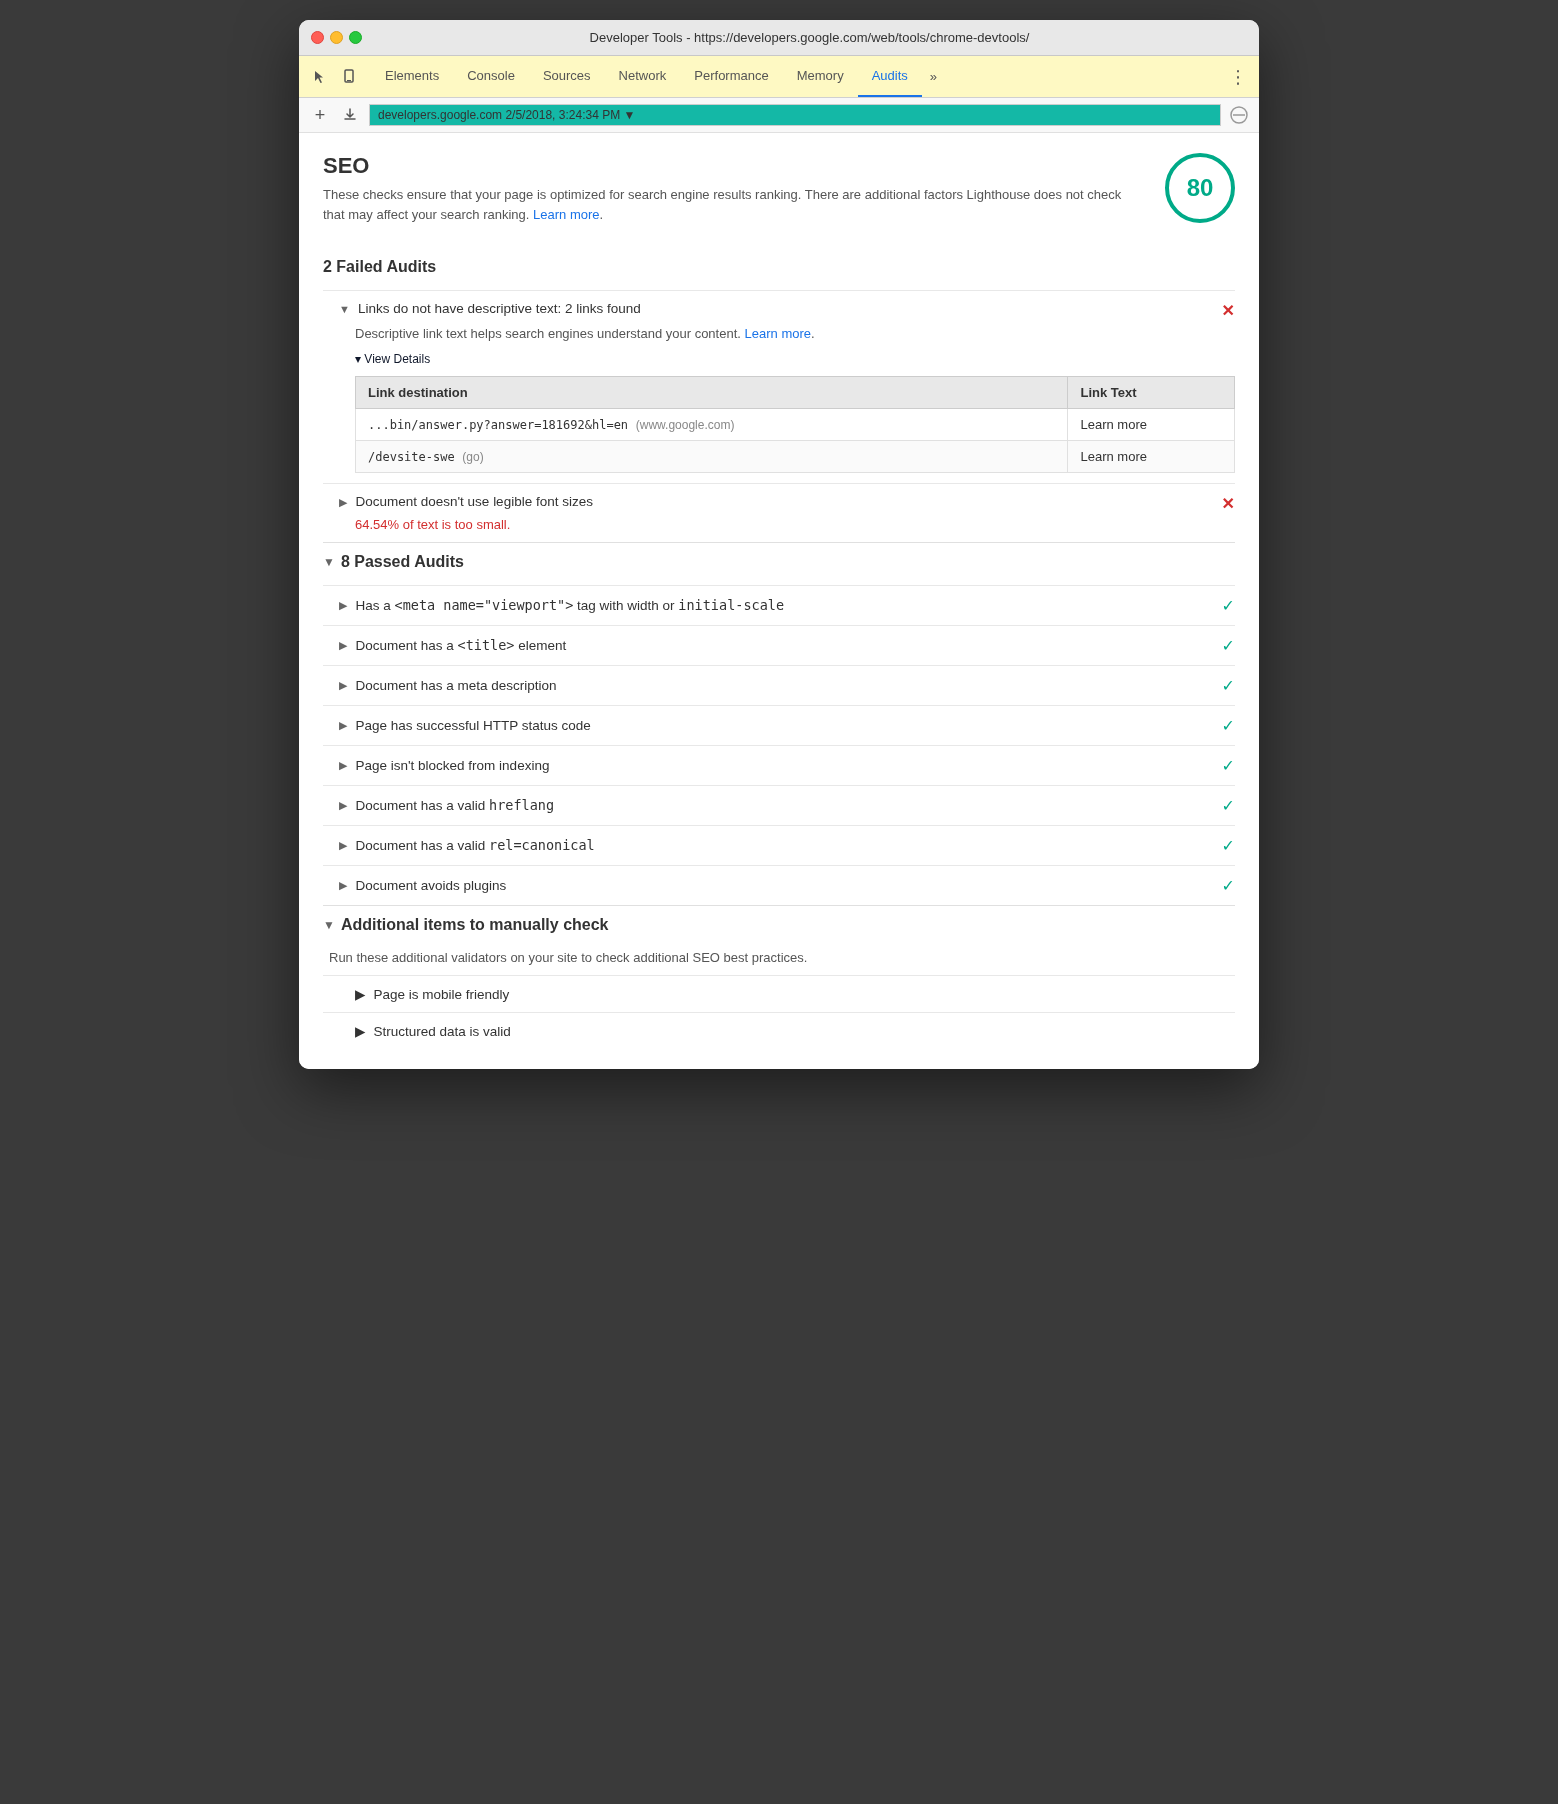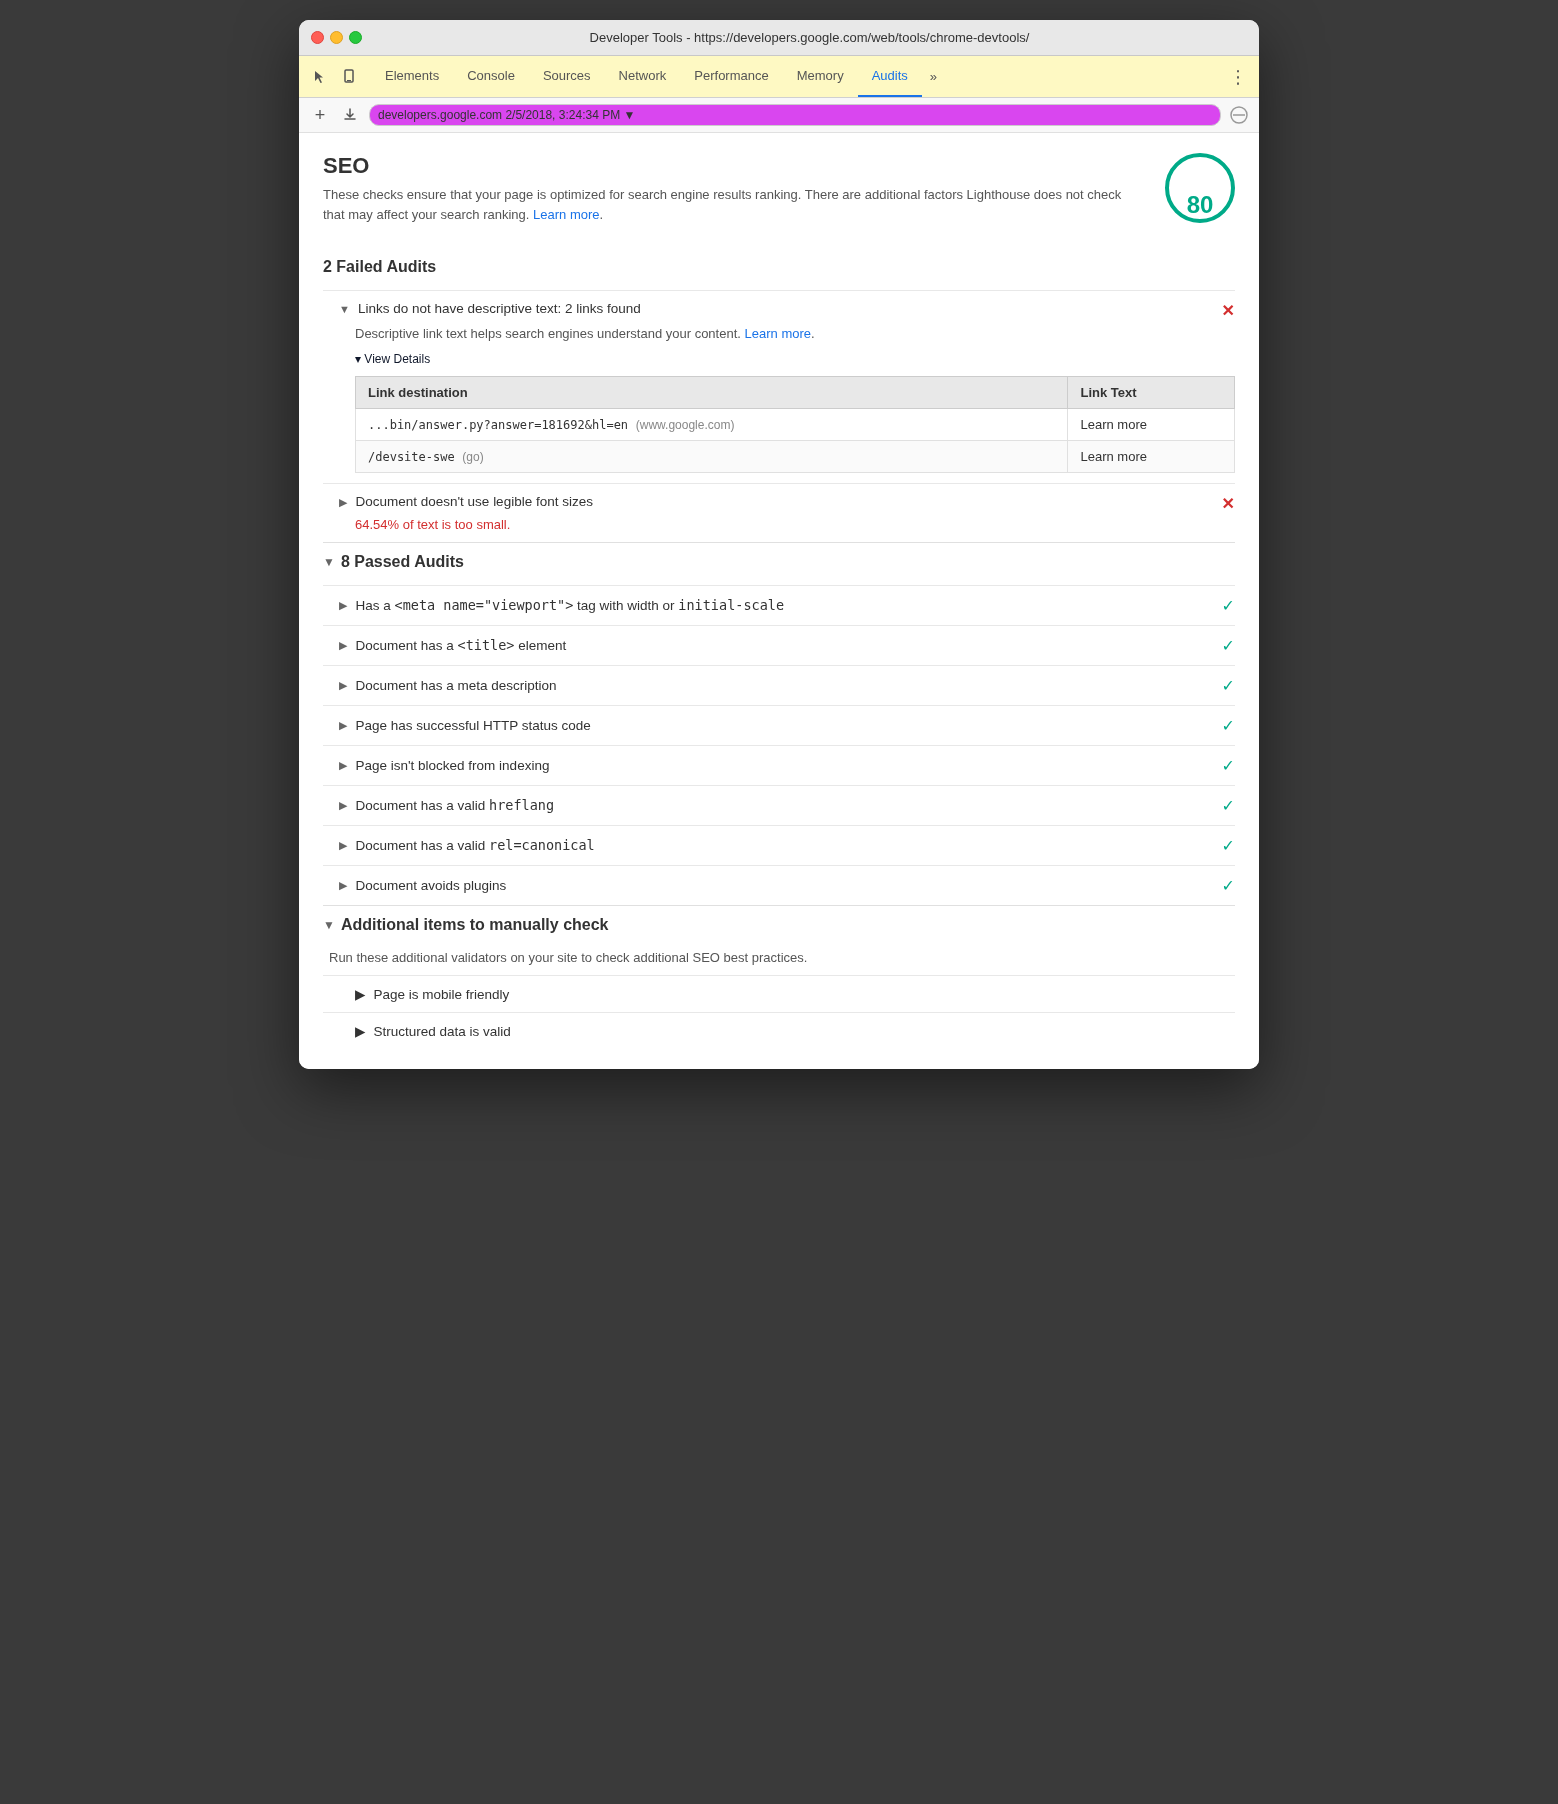--- a/index.html
+++ b/index.html
@@ -133,23 +133,23 @@
       background: transparent;
       cursor: pointer;
       display: flex;
       align-items: center;
       justify-content: center;
       color: #555;
       font-size: 16px;
     }
     .addr-input {
       flex: 1;
-      background: #d946ef;
+      background: #14b8a6;
       border: 1px solid #ccc;
-      border-radius: 10px;
+      border-radius: 0;
       padding: 3px 8px;
       font-size: 12px;
       color: #333;
       display: flex;
       align-items: center;
       justify-content: space-between;
     }
     .addr-no-icon {
       width: 20px;
       height: 20px;
@@ -187,21 +187,21 @@
     .seo-desc a {
       color: #1a73e8;
       text-decoration: none;
     }
     .score-circle {
       width: 70px;
       height: 70px;
       border-radius: 50%;
       border: 4px solid #0a8;
       display: flex;
-      align-items: flex-end;
+      align-items: center;
       justify-content: center;
       flex-shrink: 0;
     }
     .score-value {
       font-size: 24px;
       font-weight: 600;
       color: #0a8;
     }
     
     .section-header {

